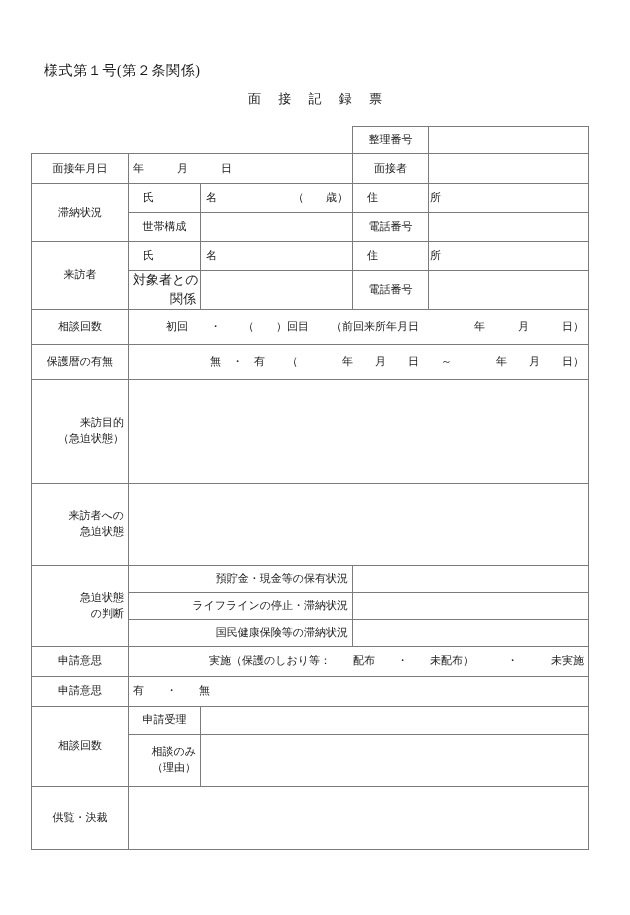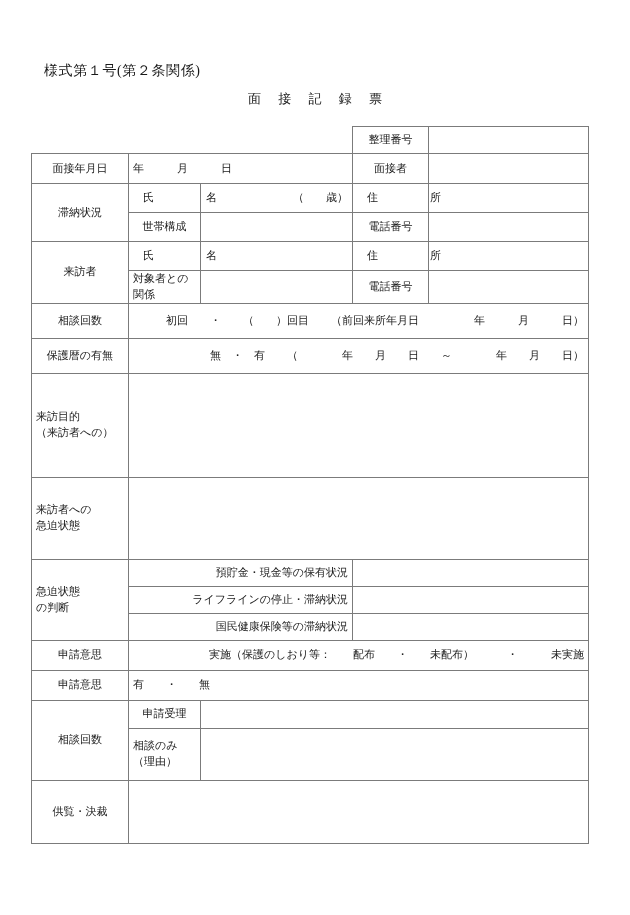--- a/index.html
+++ b/index.html
@@ -63,32 +63,32 @@
     text-align: center;
     white-space: nowrap;
   }
   .lbl-sp2 {
     text-align: left;
     letter-spacing: 10px;
     text-indent: 10px;
     white-space: nowrap;
   }
   .lbl-small {
-    text-align: left;
-    font-size: 11px;
+    text-align: right;
+    font-size: 13px;
     line-height: 1.25;
     white-space: nowrap;
   }
   .lbl-left {
     text-align: right;
     padding-left: 6px;
     white-space: nowrap;
   }
   .lbl-tall {
-    text-align: left;
+    text-align: right;
     white-space: nowrap;
     line-height: 1.5;
   }
   .cell-center {
     text-align: left;
     white-space: nowrap;
   }
   .cell-inline {
     text-align: right;
     padding-left: 12px;
@@ -174,21 +174,21 @@
       </tr>
 
       <tr>
         <td class="lbl" style="height:34px">保護暦の有無</td>
         <td class="cell-inline" colspan="4">無　・　有　　（　　　　年　　月　　日　　～　　　　年　　月　　日）</td>
       </tr>
 
       <tr>
         <td class="lbl-tall" style="height:103px">
           <div>来訪目的</div>
-          <div>（来訪者への）</div>
+          <div>（急迫状態）</div>
         </td>
         <td class="blank" colspan="4"></td>
       </tr>
 
       <tr>
         <td class="lbl-tall" style="height:81px">
           <div>来訪者への</div>
           <div>急迫状態</div>
         </td>
         <td class="blank" colspan="4"></td>

